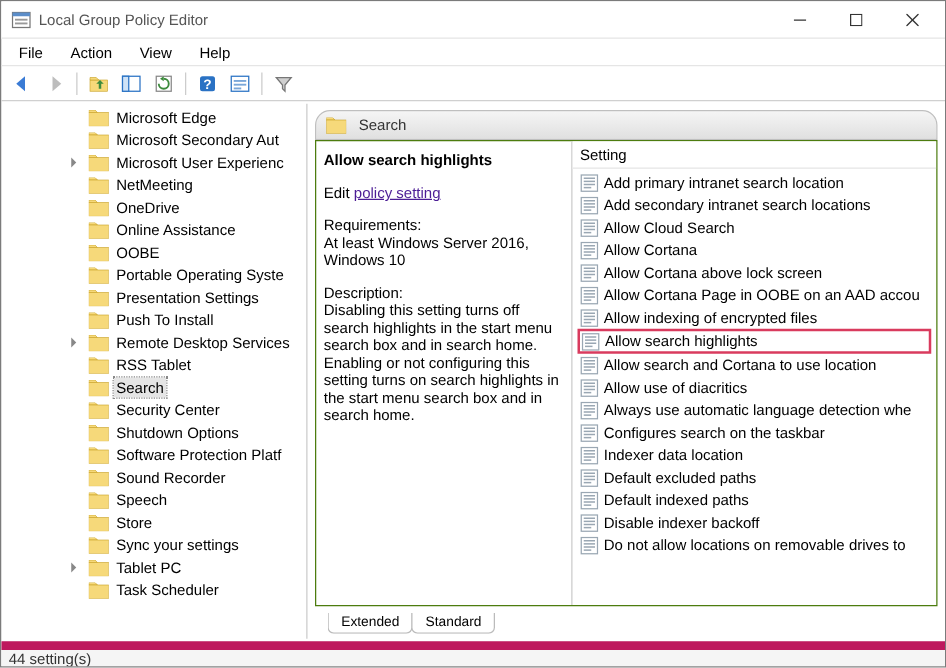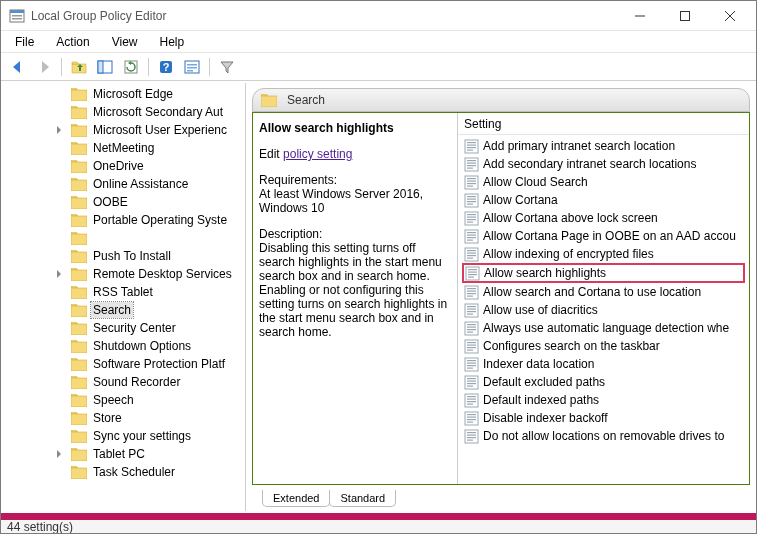--- a/index.html
+++ b/index.html
@@ -202,20 +202,21 @@
               <path d="M0 2 L0 0 L5 0 L7 2 Z" class="folder-svg"></path>
               <rect x="0" y="2" width="16" height="11" class="folder-svg"></rect>
             </svg></span>
           <span class="label">Portable Operating Syste</span>
         </li>
         <li>
           <span class="folder"><svg width="16" height="13" viewBox="0 0 16 13">
               <path d="M0 2 L0 0 L5 0 L7 2 Z" class="folder-svg"></path>
               <rect x="0" y="2" width="16" height="11" class="folder-svg"></rect>
             </svg></span>
+          <span class="label">Presentation Settings</span>
         </li>
         <li>
           <span class="folder"><svg width="16" height="13" viewBox="0 0 16 13">
               <path d="M0 2 L0 0 L5 0 L7 2 Z" class="folder-svg"></path>
               <rect x="0" y="2" width="16" height="11" class="folder-svg"></rect>
             </svg></span>
           <span class="label">Push To Install</span>
         </li>
         <li class="has-arrow">
           <span class="folder"><svg width="16" height="13" viewBox="0 0 16 13">

